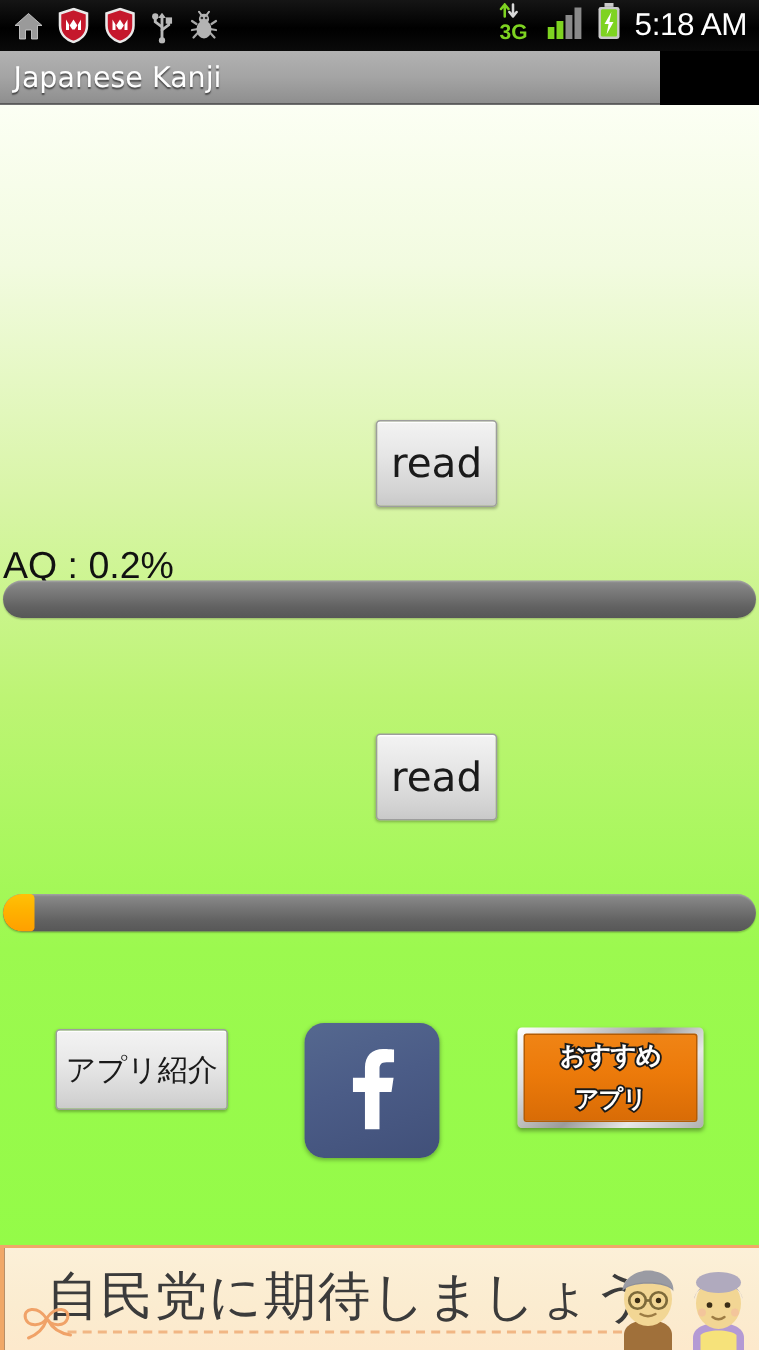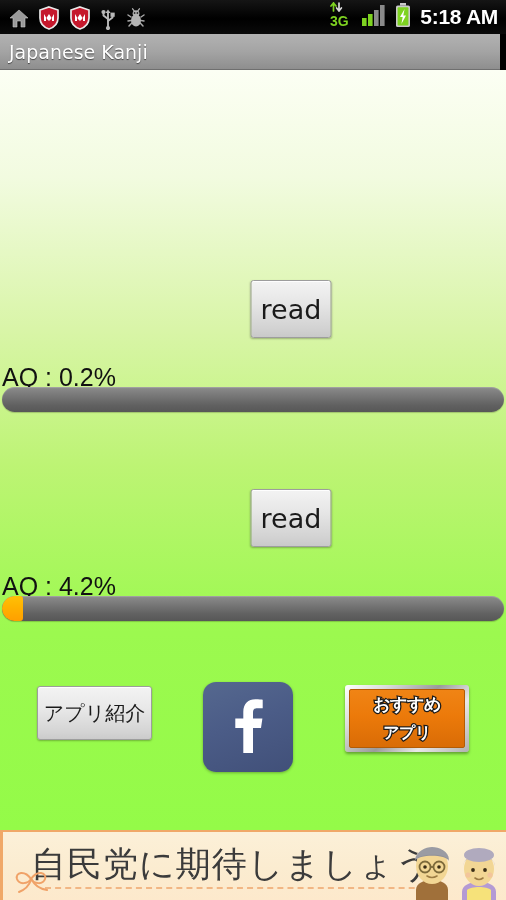--- a/index.html
+++ b/index.html
@@ -16,27 +16,27 @@
     background:linear-gradient(180deg,#151515 0%,#000 55%,#0a0a0a 100%);
     display:flex; align-items:flex-end;
   }
   #status-left { display:flex; align-items:center; gap:9px; padding-left:9px; }
   #status-right {
     position:absolute; right:8px; top:0; height:34px;
     display:flex; align-items:center; gap:9px;
   }
   .sicon { display:block; }
   #clock {
-    color:#fff; font-size:21px; font-weight:bold; letter-spacing:-0.3px;
+    color:#fff; font-size:21px; font-weight:normal; letter-spacing:-0.3px;
     font-family:"Liberation Sans",sans-serif; line-height:1; padding-bottom:1px;
   }
 
   
   #title-bar {
-    position:absolute; top:34px; left:0; width:500px; height:36px;
+    position:absolute; top:34px; left:0; width:440px; height:36px;
     background:linear-gradient(180deg,#b2b2b2 0%,#a4a4a4 50%,#8e8e8e 100%);
     border-bottom:1px solid #6f6f6f;
     display:flex; align-items:center;
   }
   #app-title {
     color:#fff; font-size:19px; padding-left:9px;
     text-shadow:0 1px 1px rgba(0,0,0,.55);
     font-family:"DejaVu Sans",sans-serif;
   }
 
@@ -258,21 +258,20 @@
   <button id="read-button" class="act-btn">read</button>
 
   <div id="aq-read-label" class="aq-label">AQ : 0.2%</div>
 
   <div id="progress-read" class="pbar">
     <div class="pfill" style="width: 0px;"></div>
   </div>
 
   <button id="write-button" class="act-btn">read</button>
 
-  <div id="aq-write-label" class="aq-label">AQ : 4.2%</div>
 
   <div id="progress-write" class="pbar">
     <div class="pfill" style="width:4.2%"></div>
   </div>
 
   <div id="bottom-row">
 
     <button id="app-intro-button">アプリ紹介</button>
 
     <div id="facebook-button">

